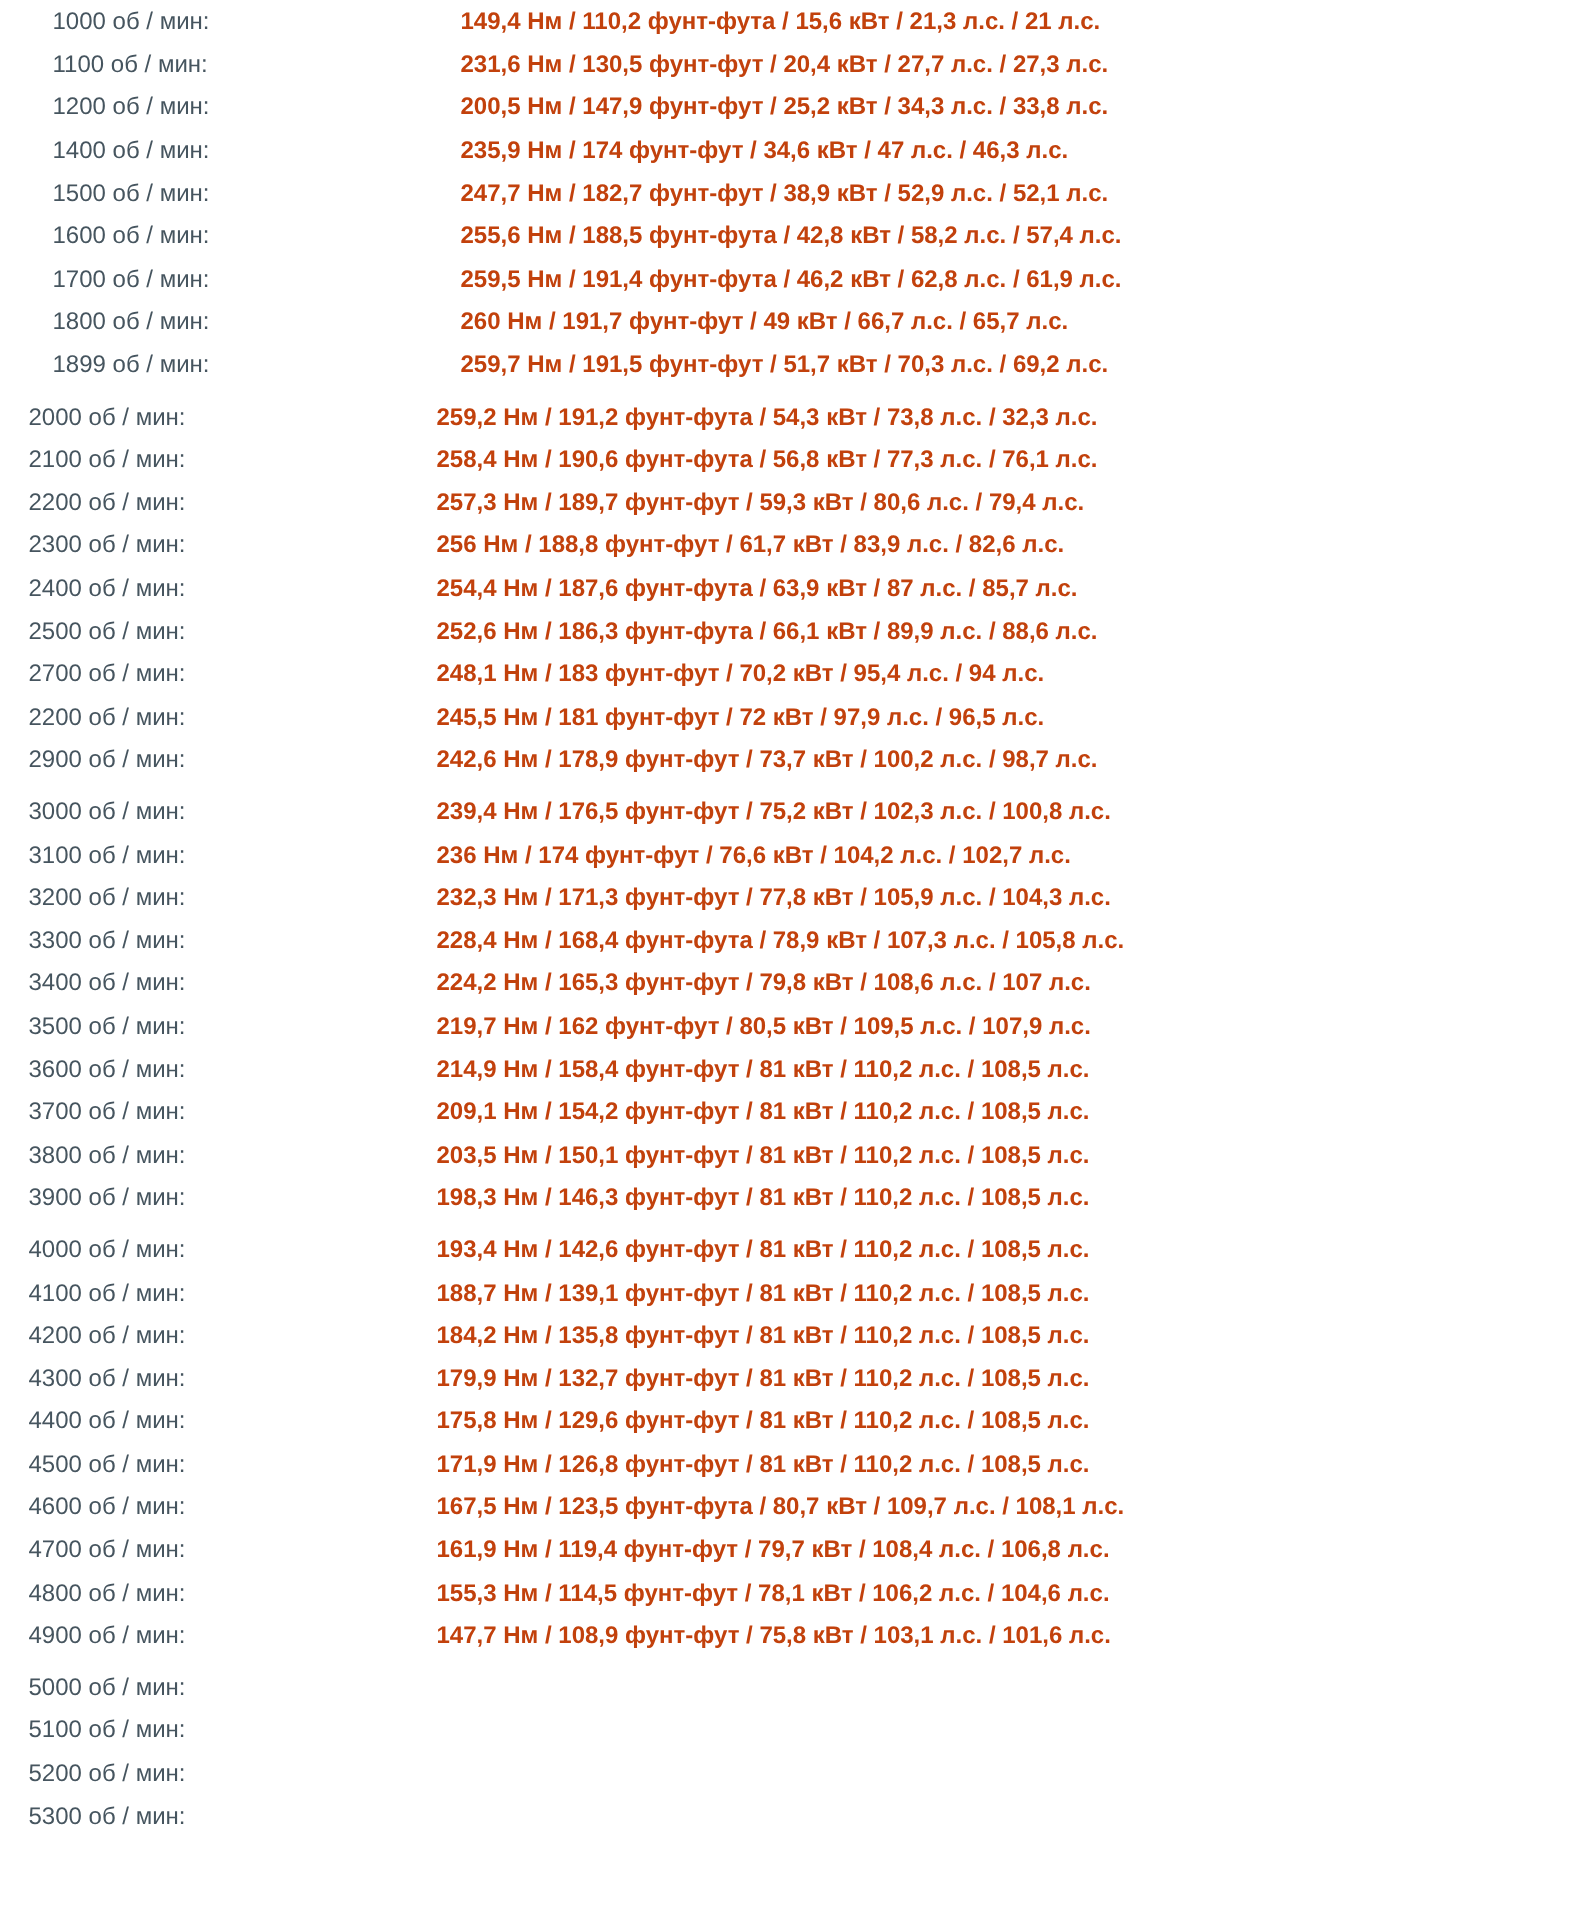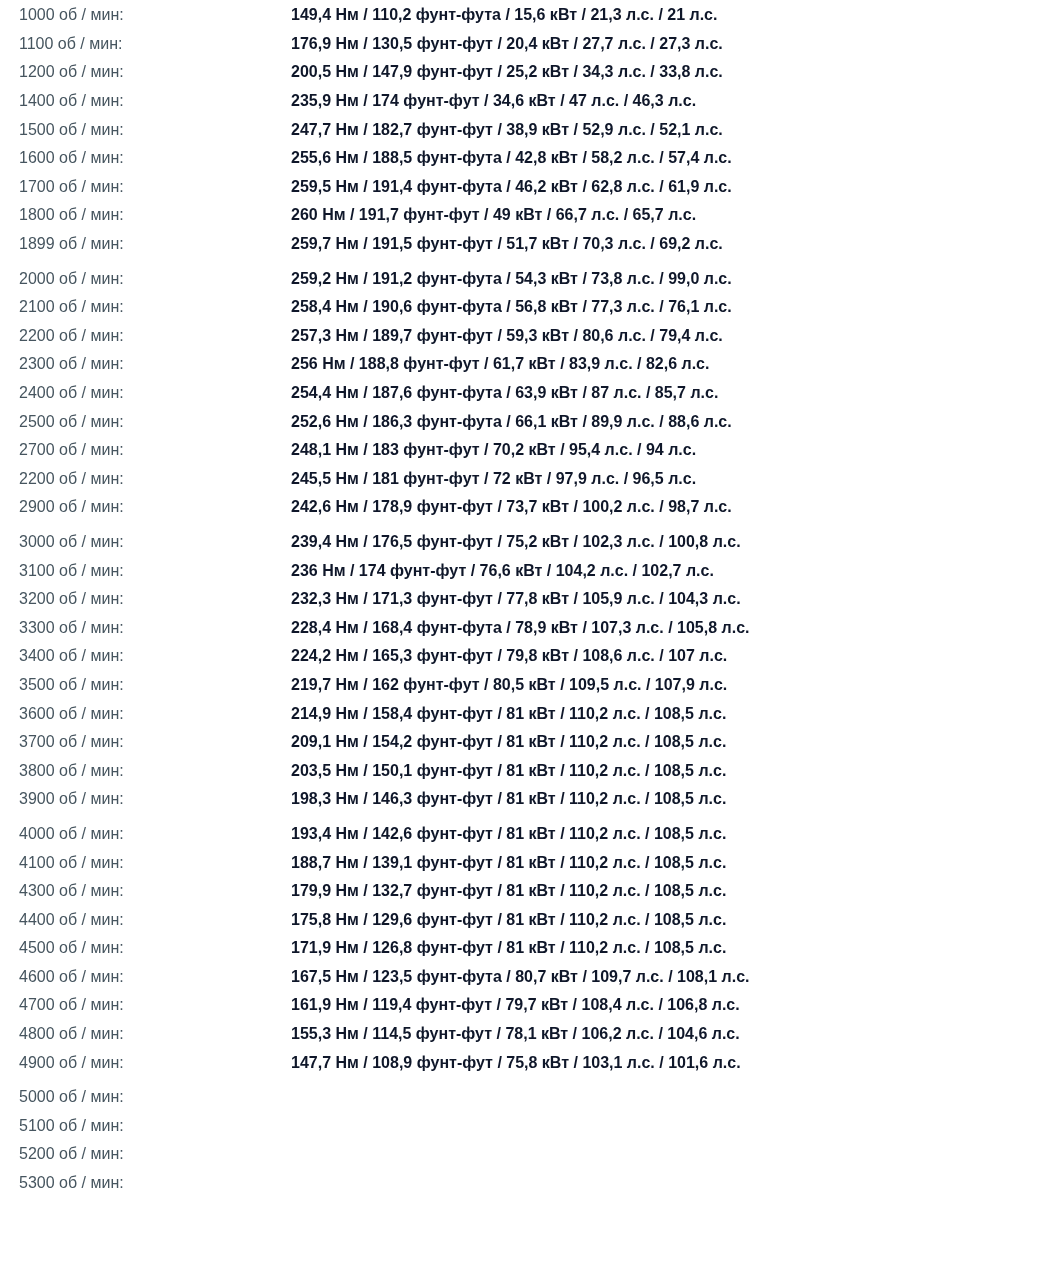--- a/index.html
+++ b/index.html
@@ -6,54 +6,54 @@
     margin: 0;
     padding: 0;
     background: #ffffff;
     font-family: "Liberation Sans", sans-serif;
   }
   #spec-table {
     width: 1063px;
     padding-top: 1px;
   }
   .group { margin-top: 6px; }
-  .group:first-child { margin-top: 0; }
+  .group:first-child { margin-top: 0; padding-left: 16px; }
   .row {
     display: flex;
     align-items: center;
     height: 28.6px;
   }
   .rpm {
     box-sizing: border-box;
     width: 291px;
     padding-left: 19px;
     font-size: 16px;
     font-weight: 400;
     color: #46555f;
     white-space: nowrap;
   }
   .val {
     font-size: 16px;
     font-weight: 700;
-    color: #0f172a;
+    color: #c2410c;
     white-space: nowrap;
   }
 </style>
 </head>
 <body>
 
 <div id="spec-table">
     <div class="group">
       <div class="row">
         <div class="rpm">1000 об / мин:</div>
         <div class="val">149,4 Нм / 110,2 фунт-фута / 15,6 кВт / 21,3 л.с. / 21 л.с.</div>
       </div>
       <div class="row">
         <div class="rpm">1100 об / мин:</div>
-        <div class="val">176,9 Нм / 130,5 фунт-фут / 20,4 кВт / 27,7 л.с. / 27,3 л.с.</div>
+        <div class="val">231,6 Нм / 130,5 фунт-фут / 20,4 кВт / 27,7 л.с. / 27,3 л.с.</div>
       </div>
       <div class="row">
         <div class="rpm">1200 об / мин:</div>
         <div class="val">200,5 Нм / 147,9 фунт-фут / 25,2 кВт / 34,3 л.с. / 33,8 л.с.</div>
       </div>
       <div class="row">
         <div class="rpm">1400 об / мин:</div>
         <div class="val">235,9 Нм / 174 фунт-фут / 34,6 кВт / 47 л.с. / 46,3 л.с.</div>
       </div>
       <div class="row">
@@ -73,21 +73,21 @@
         <div class="val">260 Нм / 191,7 фунт-фут / 49 кВт / 66,7 л.с. / 65,7 л.с.</div>
       </div>
       <div class="row">
         <div class="rpm">1899 об / мин:</div>
         <div class="val">259,7 Нм / 191,5 фунт-фут / 51,7 кВт / 70,3 л.с. / 69,2 л.с.</div>
       </div>
     </div>
     <div class="group">
       <div class="row">
         <div class="rpm">2000 об / мин:</div>
-        <div class="val">259,2 Нм / 191,2 фунт-фута / 54,3 кВт / 73,8 л.с. / 99,0 л.с.</div>
+        <div class="val">259,2 Нм / 191,2 фунт-фута / 54,3 кВт / 73,8 л.с. / 32,3 л.с.</div>
       </div>
       <div class="row">
         <div class="rpm">2100 об / мин:</div>
         <div class="val">258,4 Нм / 190,6 фунт-фута / 56,8 кВт / 77,3 л.с. / 76,1 л.с.</div>
       </div>
       <div class="row">
         <div class="rpm">2200 об / мин:</div>
         <div class="val">257,3 Нм / 189,7 фунт-фут / 59,3 кВт / 80,6 л.с. / 79,4 л.с.</div>
       </div>
       <div class="row">
@@ -158,20 +158,24 @@
       </div>
     </div>
     <div class="group">
       <div class="row">
         <div class="rpm">4000 об / мин:</div>
         <div class="val">193,4 Нм / 142,6 фунт-фут / 81 кВт / 110,2 л.с. / 108,5 л.с.</div>
       </div>
       <div class="row">
         <div class="rpm">4100 об / мин:</div>
         <div class="val">188,7 Нм / 139,1 фунт-фут / 81 кВт / 110,2 л.с. / 108,5 л.с.</div>
+      </div>
+      <div class="row">
+        <div class="rpm">4200 об / мин:</div>
+        <div class="val">184,2 Нм / 135,8 фунт-фут / 81 кВт / 110,2 л.с. / 108,5 л.с.</div>
       </div>
       <div class="row">
         <div class="rpm">4300 об / мин:</div>
         <div class="val">179,9 Нм / 132,7 фунт-фут / 81 кВт / 110,2 л.с. / 108,5 л.с.</div>
       </div>
       <div class="row">
         <div class="rpm">4400 об / мин:</div>
         <div class="val">175,8 Нм / 129,6 фунт-фут / 81 кВт / 110,2 л.с. / 108,5 л.с.</div>
       </div>
       <div class="row">

